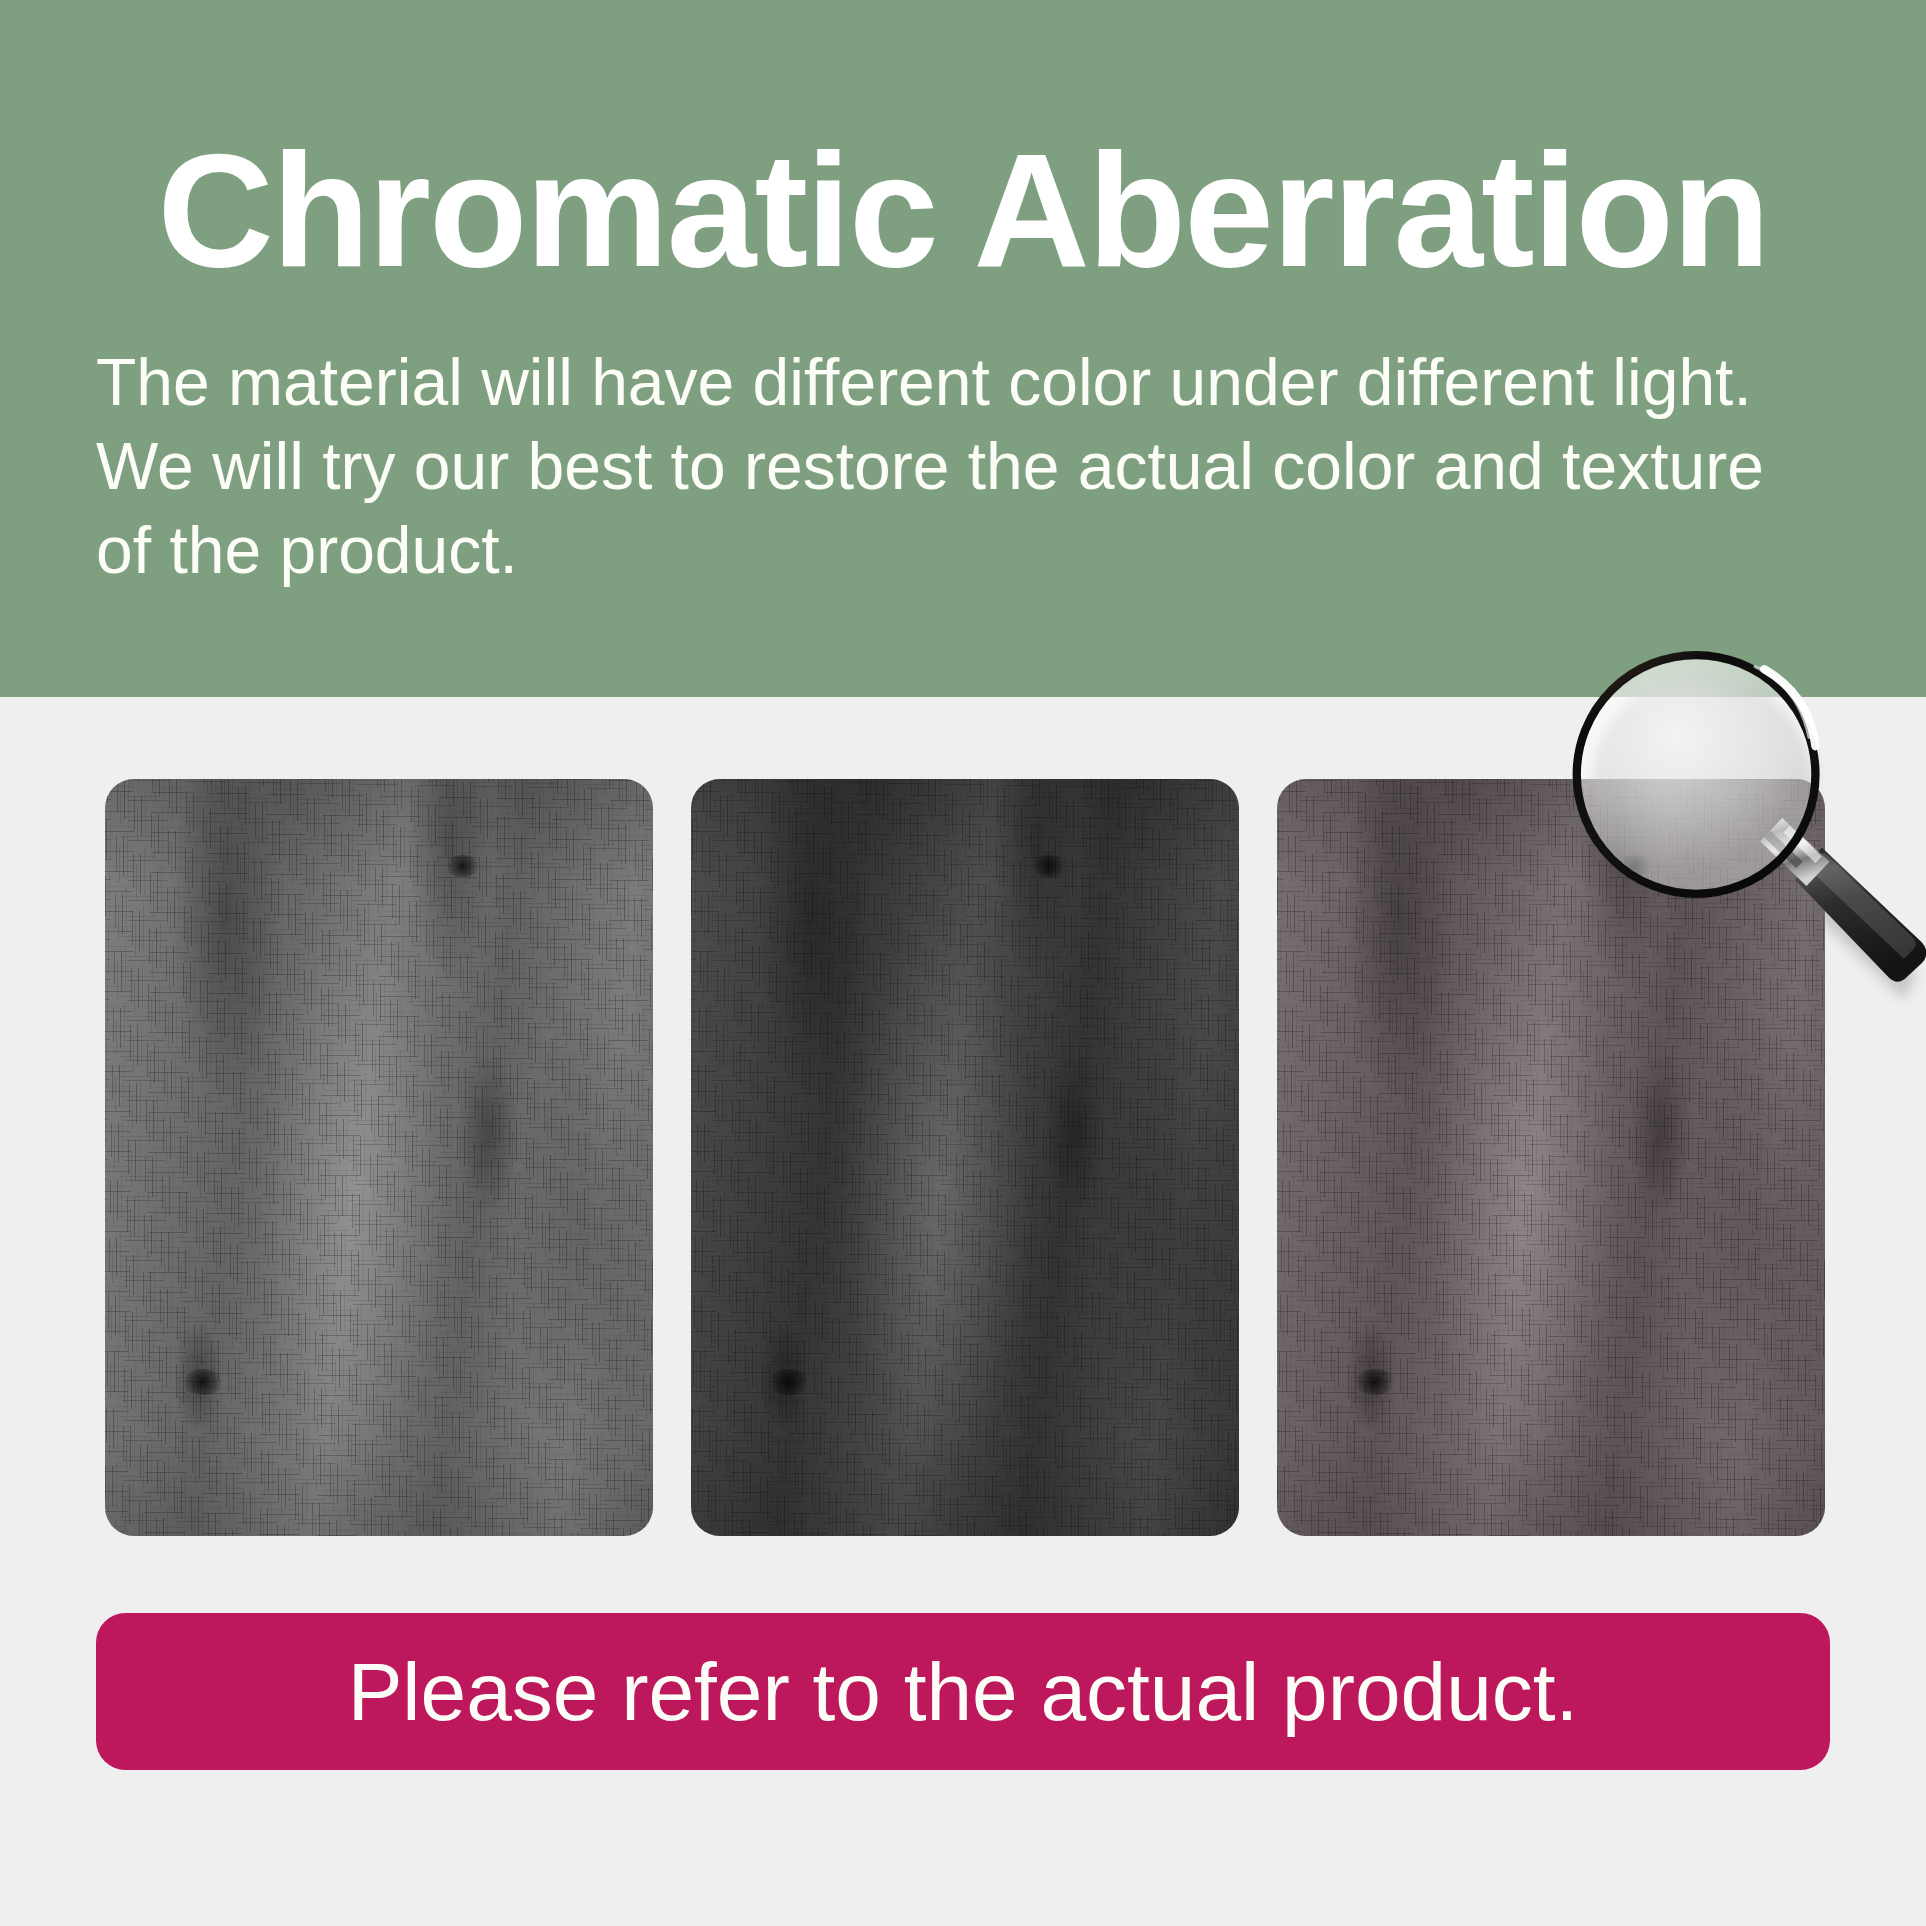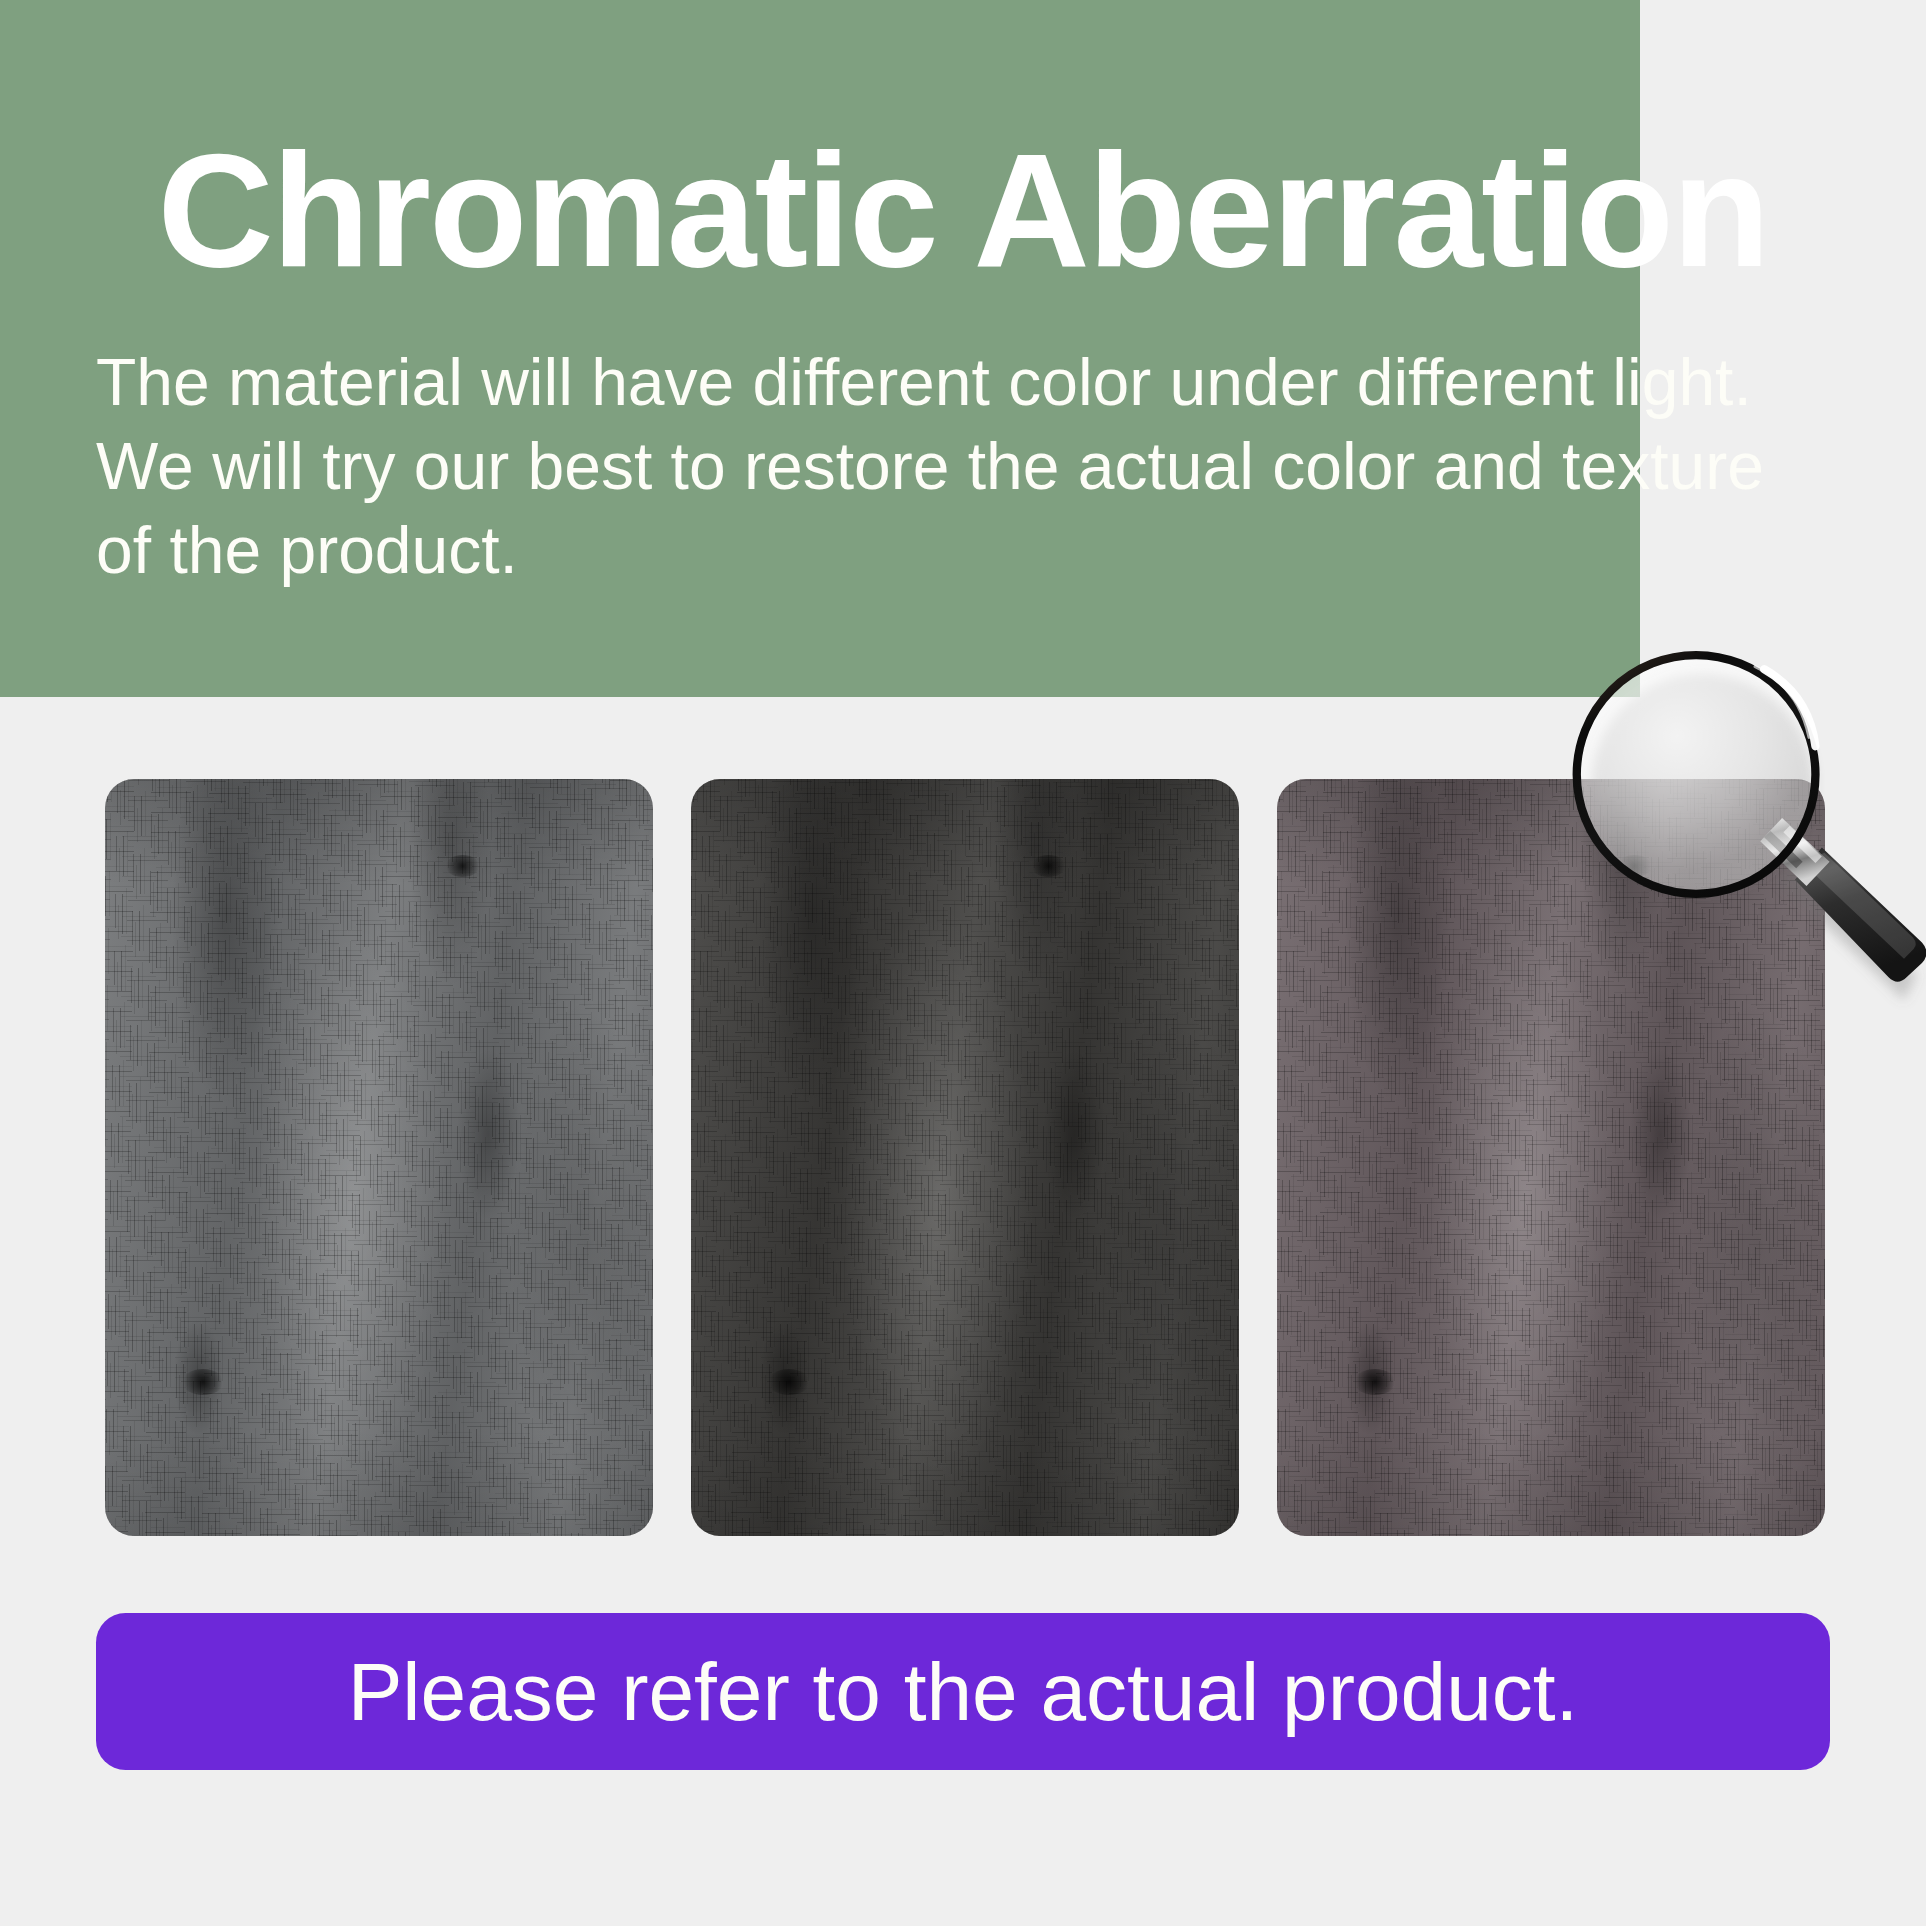--- a/index.html
+++ b/index.html
@@ -13,21 +13,21 @@
   #page{
     position:relative;
     width:1926px; height:1926px;
     background:#efefef;
     overflow:hidden;
   }
 
   
   #header{
     position:absolute; left:0; top:0;
-    width:1640px; height:697px;
+    width:1926px; height:697px;
     background:#7FA080;
     z-index:2;
     padding-left:26px;
   }
   #title{
     position:absolute;
     left:96px; top:128px;
     width:1734px;
     text-align:center;
     color:#ffffff;
@@ -146,21 +146,21 @@
     z-index:6;
     pointer-events:none;
   }
   #magnifier svg{ display:block; overflow:visible; }
 
   
   #banner{
     position:absolute;
     left:96px; top:1613px;
     width:1734px; height:157px;
-    background:#6d28d9;
+    background:#be185d;
     border-radius:29.5px;
     z-index:4;
     display:flex; align-items:center; justify-content:center;
   }
   #banner-text{
     color:#fdfdf7;
     font-family:"Liberation Sans", sans-serif;
     font-weight:400;
     font-size:82px;
     line-height:83px;

